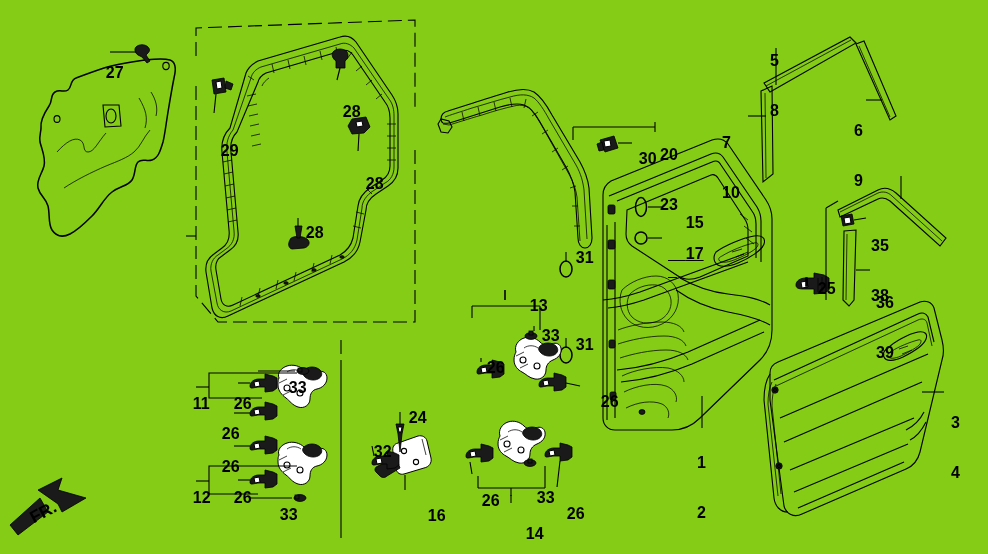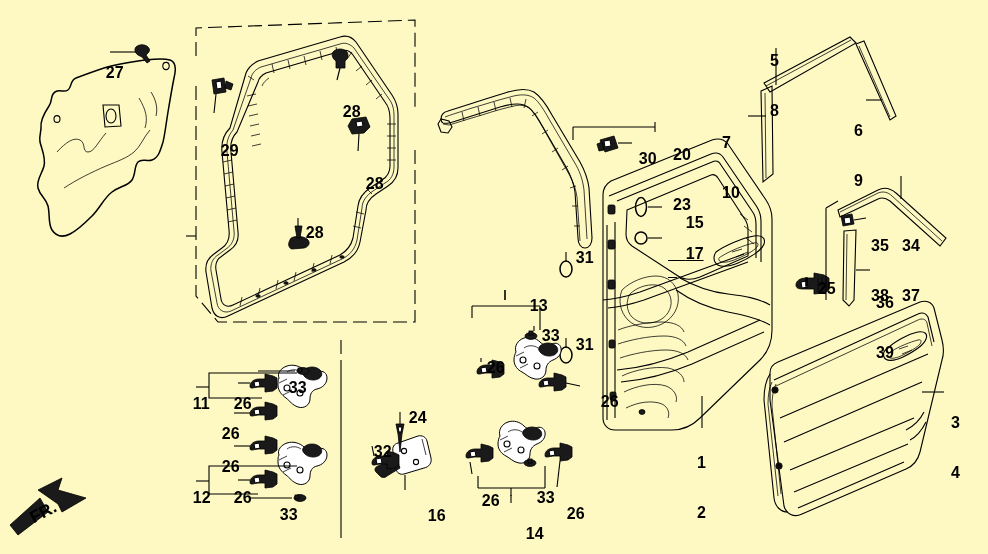--- a/index.html
+++ b/index.html
@@ -2,21 +2,21 @@
 <html><head>
 <meta charset="utf-8">
 <title>Rear Door Panels Parts Diagram</title>
 <style>
   html,body{margin:0;padding:0;background:#ffffff;}
   body{font-family:"Liberation Sans", sans-serif;}
   #stage{
     position:relative;
     width:988px;
     height:554px;
-    background:#fef9c3;
+    background:#84cc16;
     overflow:hidden;
   }
   #stage svg.layer{
     position:absolute;
     left:0; top:0;
     width:988px;
     height:554px;
   }
   .lbl{
     position:absolute;
@@ -557,21 +557,21 @@
   <div class="lbl" style="left:348px;top:160px;">
     <span>28</span>
   </div>
 
   <div class="lbl" style="left:288px;top:209px;">
     <span>28</span>
   </div>
 
 
 
-  <div class="lbl two" style="left:660px;top:113px;margin-left:13px;">
+  <div class="lbl two" style="left:660px;top:113px;">
     <div>20</div>
     <div>23</div>
   </div>
 
   <div class="lbl" style="left:621px;top:135px;">
     <span>30</span>
   </div>
 
   <div class="lbl two" style="left:770px;top:19px;">
     <div>5</div>
@@ -602,24 +602,20 @@
 
   <div class="lbl" style="left:558px;top:321px;">
     <span>31</span>
   </div>
 
   <div class="lbl two" style="left:871px;top:204px;">
     <div>35</div>
     <div>38</div>
   </div>
 
-  <div class="lbl two" style="left:902px;top:204px;">
-    <div>34</div>
-    <div>37</div>
-  </div>
 
   <div class="lbl two" style="left:876px;top:261px;text-align:center;">
     <div>36</div>
     <div>39</div>
   </div>
 
   <div class="lbl" style="left:800px;top:265px;">
     <span>25</span>
   </div>
 

